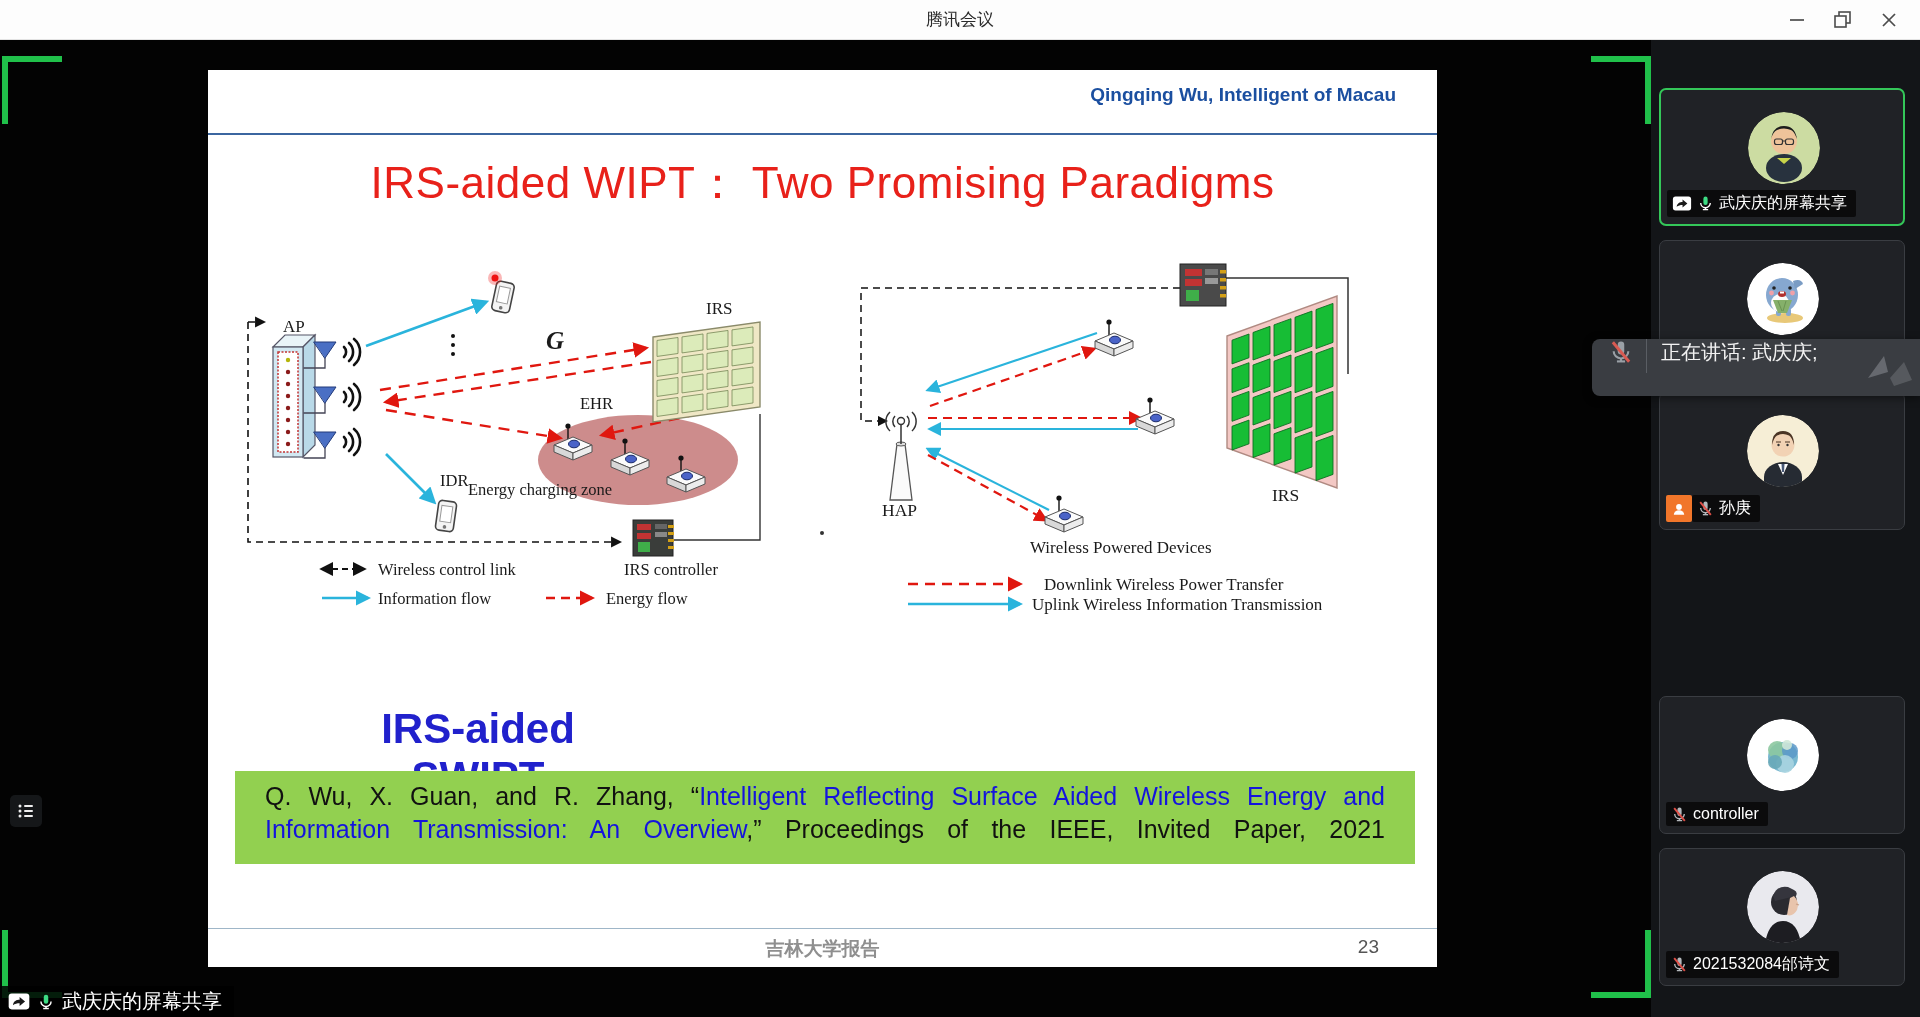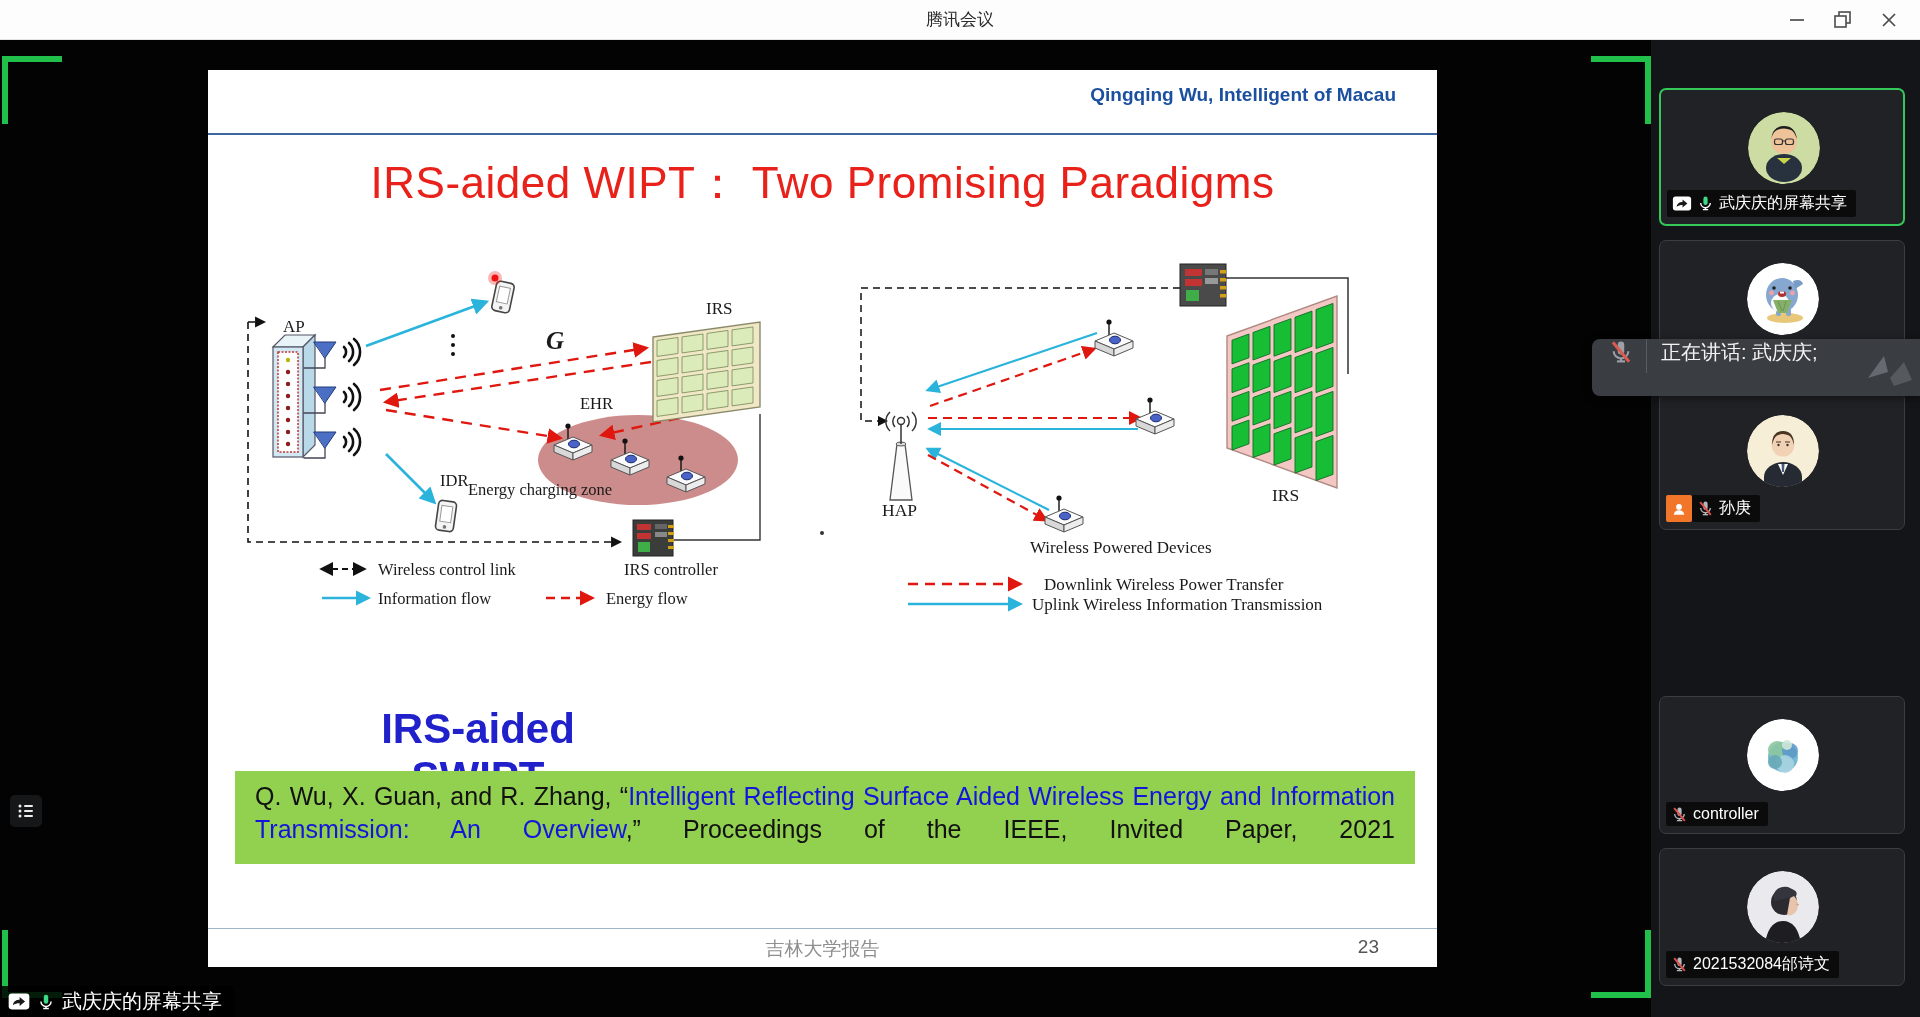--- a/index.html
+++ b/index.html
@@ -35,26 +35,26 @@
   .slide-title{position:absolute;top:84px;left:0;width:100%;text-align:center;
                font-size:44px;font-weight:normal;color:#e8211a;letter-spacing:.5px;}
   .fig{position:absolute;}
   #fig-swipt{left:20px;top:182px;width:575px;height:380px;}
   #fig-wpcn{left:640px;top:178px;width:580px;height:395px;}
   .fig text{font-family:"Liberation Serif",serif;fill:#1a1a1a;}
   .caption{position:absolute;top:635px;width:330px;text-align:center;
            font-size:42px;font-weight:bold;color:#2121cc;}
   .caption.left{left:105px;} .caption.right{left:755px;}
   .citation{position:absolute;left:27px;top:701px;width:1180px;height:93px;background:#92d050;
-            box-sizing:border-box;padding:9px 20px;font-size:25px;line-height:1.33;color:#111;
+            box-sizing:border-box;padding:9px 30px;font-size:25px;line-height:1.33;color:#111;
             text-align:justify;text-align-last:justify;}
   .citation .cite-link{color:#1414dd;}
   .footer-line{position:absolute;left:0;top:858px;width:100%;height:1px;background:#9fb6c8;}
   .footer-text{position:absolute;left:0;top:866px;width:100%;text-align:center;
-               font-size:19px;color:#8f8f8f;}
+               font-size:19px;color:#8f8f8f;font-weight:bold;}
   .page-num{position:absolute;right:58px;top:866px;font-size:19px;color:#555;}
   .cursor-dot{position:absolute;left:612px;top:461px;width:4px;height:4px;border-radius:50%;background:#333;}
 
   
   #list-btn{position:absolute;left:10px;top:756px;width:32px;height:32px;background:rgba(24,26,28,.88);
             border-radius:5px;display:flex;align-items:center;justify-content:center;z-index:8;}
   #share-banner{position:absolute;left:0;top:947px;height:31px;display:flex;align-items:center;gap:7px;
                 background:rgba(0,0,0,.85);color:#fff;font-size:20px;padding:0 12px 0 8px;z-index:9;}
 
   

